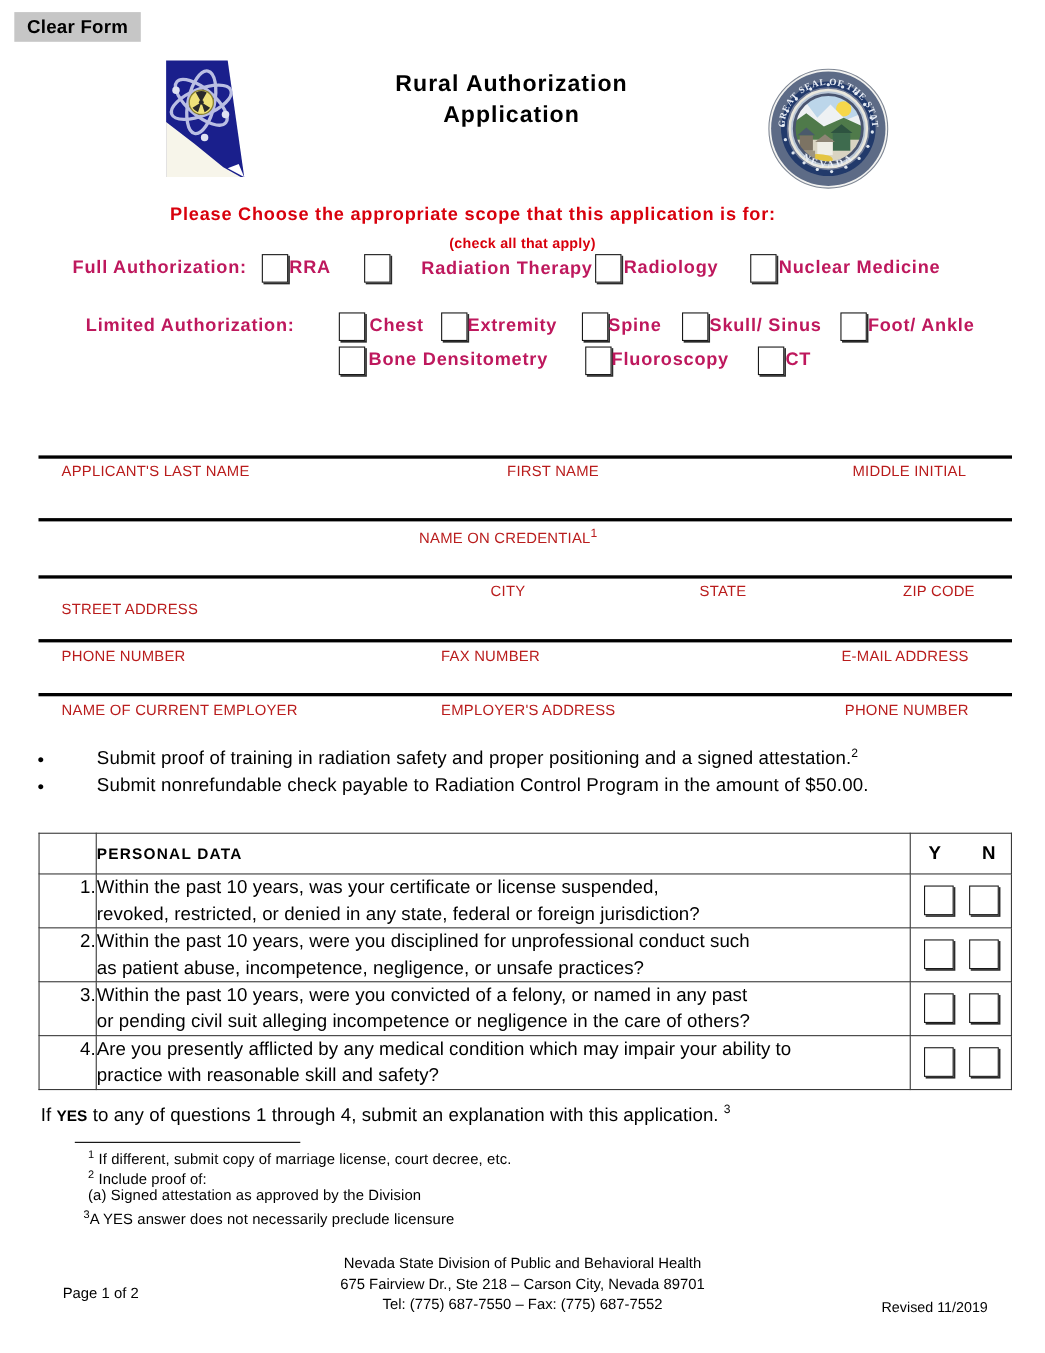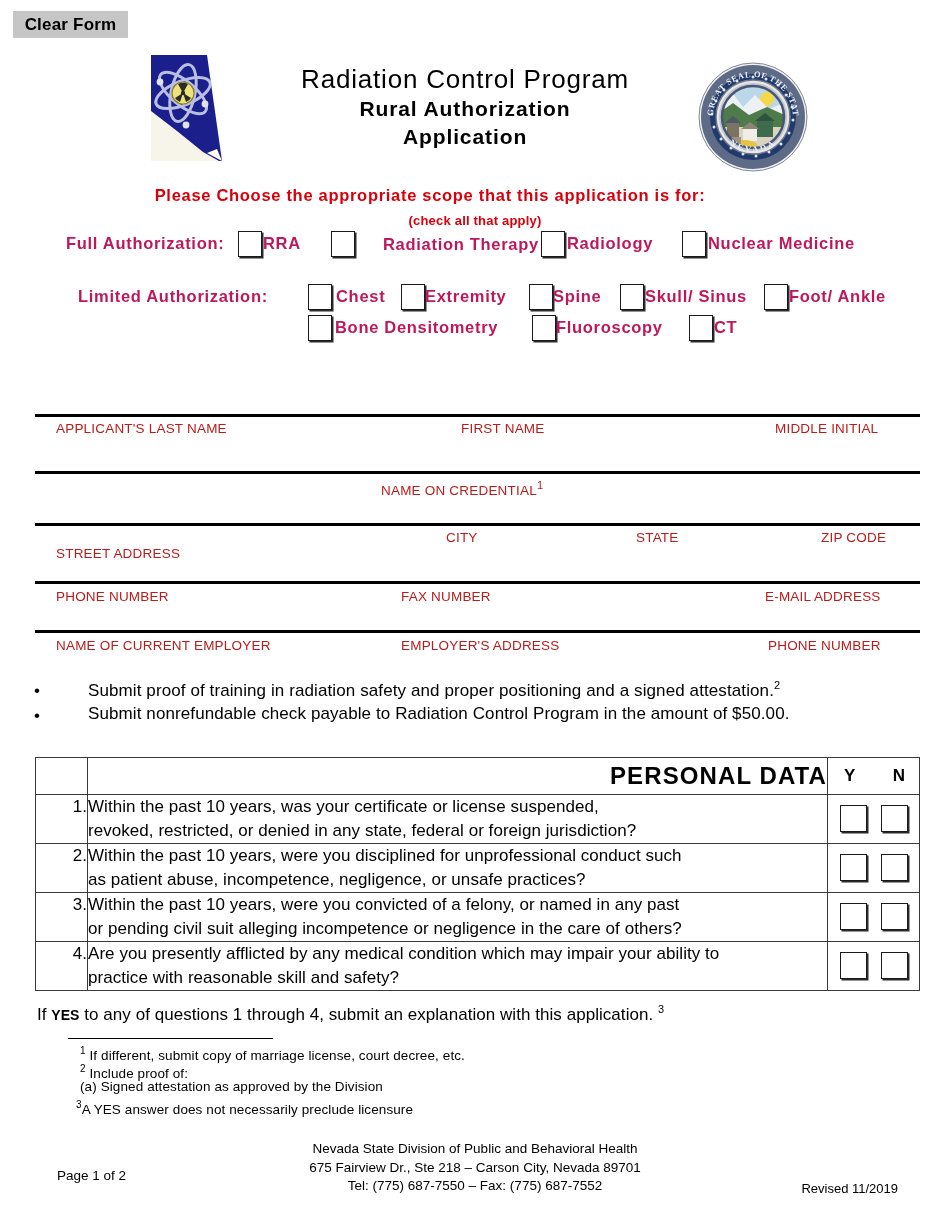--- a/index.html
+++ b/index.html
@@ -139,22 +139,22 @@
   #personal-data-table td {
     border: 1.4px solid #3a3a3a;
     padding: 0;
     vertical-align: top;
   }
   .col-num  { width: 52px; }
   .col-q    { width: 740px; }
   .col-yn   { width: 92px; }
   .hdr-blank { height: 36px; }
   .hdr-title {
-    text-align: right;
-    font-size: 24px;
+    text-align: left;
+    font-size: 14px;
     font-weight: bold;
     letter-spacing: 1.1px;
     line-height: 36px;
   }
   .hdr-yn {
     font-size: 17px;
     font-weight: bold;
     line-height: 36px;
     position: relative;
   }
@@ -249,21 +249,20 @@
         <circle cx="36" cy="44" r="2.2"></circle>
         <path d="M36 44 L31 35 A10.5 10.5 0 0 1 41 35 Z"></path>
         <path d="M36 44 L44 49 A10.5 10.5 0 0 1 39 53 Z"></path>
         <path d="M36 44 L33 53 A10.5 10.5 0 0 1 28 49 Z"></path>
       </g>
     </g>
   </svg>
 </div>
 
 <div class="abs" id="title-block">
-  <div class="title-line1">Radiation Control Program</div>
   <div class="title-line2">Rural Authorization</div>
   <div class="title-line3">Application</div>
 </div>
 
 <div class="abs" id="state-seal">
   <svg viewBox="0 0 112 112" width="112" height="112">
     <circle cx="56" cy="56" r="54" fill="#f2f2f0" stroke="#7f8794" stroke-width="1"></circle>
     <circle cx="56" cy="56" r="52" fill="#5d6b86"></circle>
     <circle cx="56" cy="56" r="43" fill="#223a6b"></circle>
     <circle cx="56" cy="56" r="37" fill="#e9e7dd" stroke="#6d7894" stroke-width="1.5"></circle>

